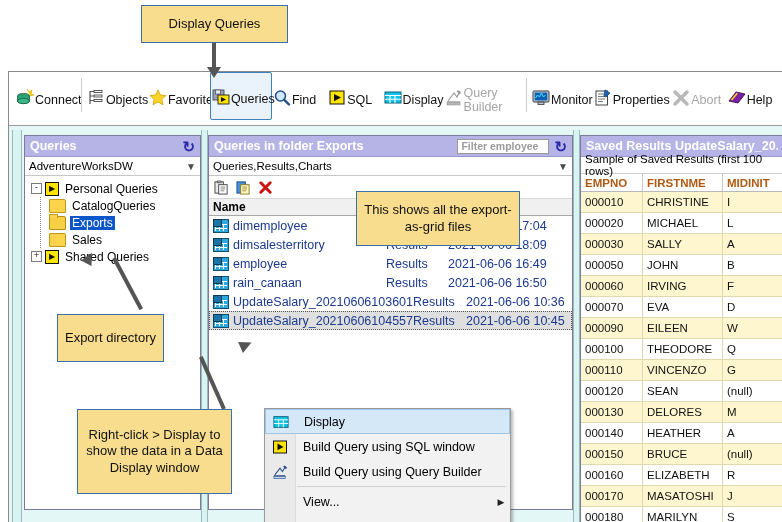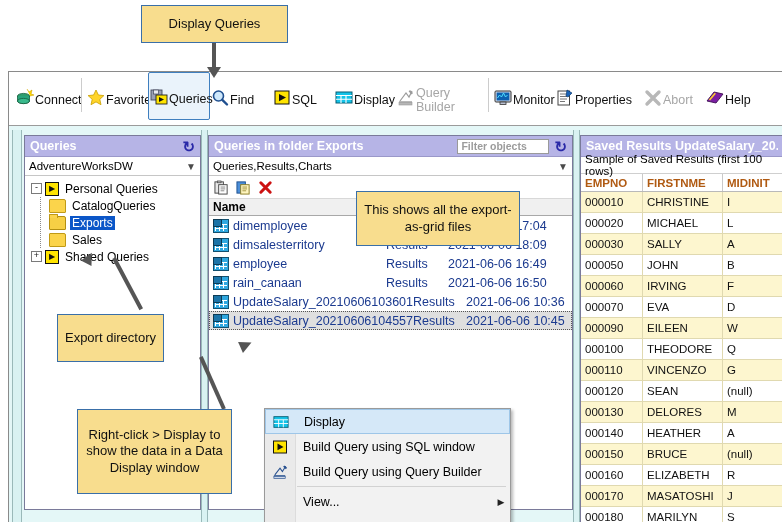--- a/index.html
+++ b/index.html
@@ -162,20 +162,32 @@
           <ellipse cx="8.5" cy="8" rx="6" ry="2.6" fill="#2f9c6e" stroke="#17603f" stroke-width=".8"></ellipse>
           <path d="M2.5 8 v5 a6 2.6 0 0 0 12 0 V8" fill="#2aa37a" stroke="#17603f" stroke-width=".8"></path>
           <ellipse cx="8.5" cy="13" rx="6" ry="2.6" fill="#39b98c" stroke="#17603f" stroke-width=".8"></ellipse>
         </svg>
       </span>
       <span>Connect</span>
     </div>
 
     <div class="tb-sep"></div>
 
+    <div class="tb-item">
+      <span class="tb-ico">
+        <svg width="20" height="20" viewBox="0 0 20 20">
+          <path d="M4 3 v13" stroke="#333" stroke-width="1" fill="none"></path>
+          <rect x="8" y="2.5" width="8" height="2" fill="#fff" stroke="#333" stroke-width=".8"></rect>
+          <rect x="8" y="7" width="8" height="2" fill="#fff" stroke="#333" stroke-width=".8"></rect>
+          <rect x="8" y="11.5" width="8" height="2" fill="#fff" stroke="#333" stroke-width=".8"></rect>
+          <path d="M4 3.5 h4 M4 8 h4 M4 12.5 h4" stroke="#333" stroke-width=".8" fill="none"></path>
+        </svg>
+      </span>
+      <span>Objects</span>
+    </div>
 
     <div class="tb-item">
       <span class="tb-ico">
         <svg width="20" height="20" viewBox="0 0 20 20">
           <path d="M10 2 l2.4 5 5.5.6 -4.1 3.7 1.2 5.4 -5-2.8 -5 2.8 1.2-5.4 -4.1-3.7 5.5-.6z" fill="#ffd42a" stroke="#c9a000" stroke-width=".8"></path>
         </svg>
       </span>
       <span>Favorites</span>
     </div>
 
@@ -321,21 +333,21 @@
         <span class="exp">+</span>
         <span class="yellowbtn">▶</span>
         <span class="tlabel">Shared Queries</span>
       </div>
     </div>
   </div>
 
   <div class="panel" id="panel-mid">
     <div class="panel-title">
       <span class="ttl">Queries in folder Exports</span>
-      <span class="filter-box">Filter objects</span>
+      <span class="filter-box">Filter employee</span>
       <span class="refresh-ico">↻</span>
     </div>
 
     <div class="combo">
       <span class="cv">Queries,Results,Charts</span>
       <span class="chev">▼</span>
     </div>
 
     <div class="mid-tools">
       <span>

